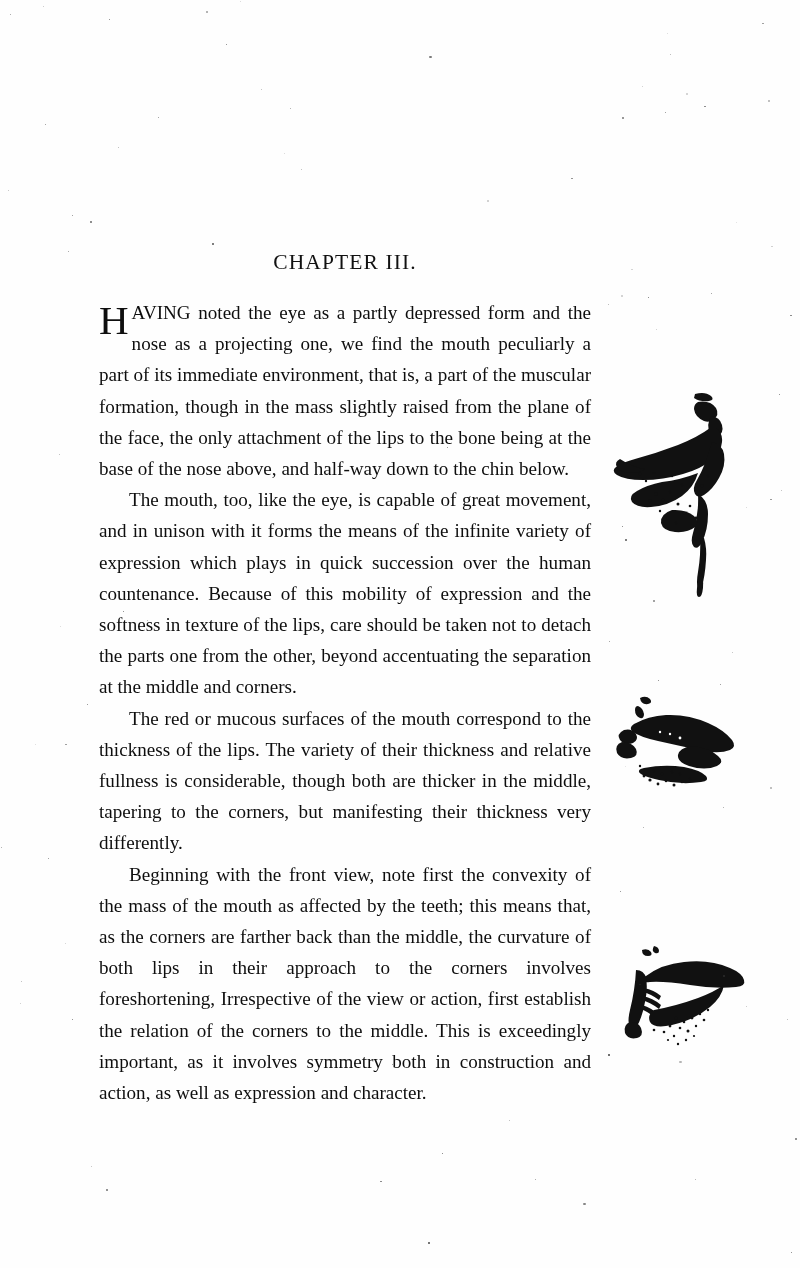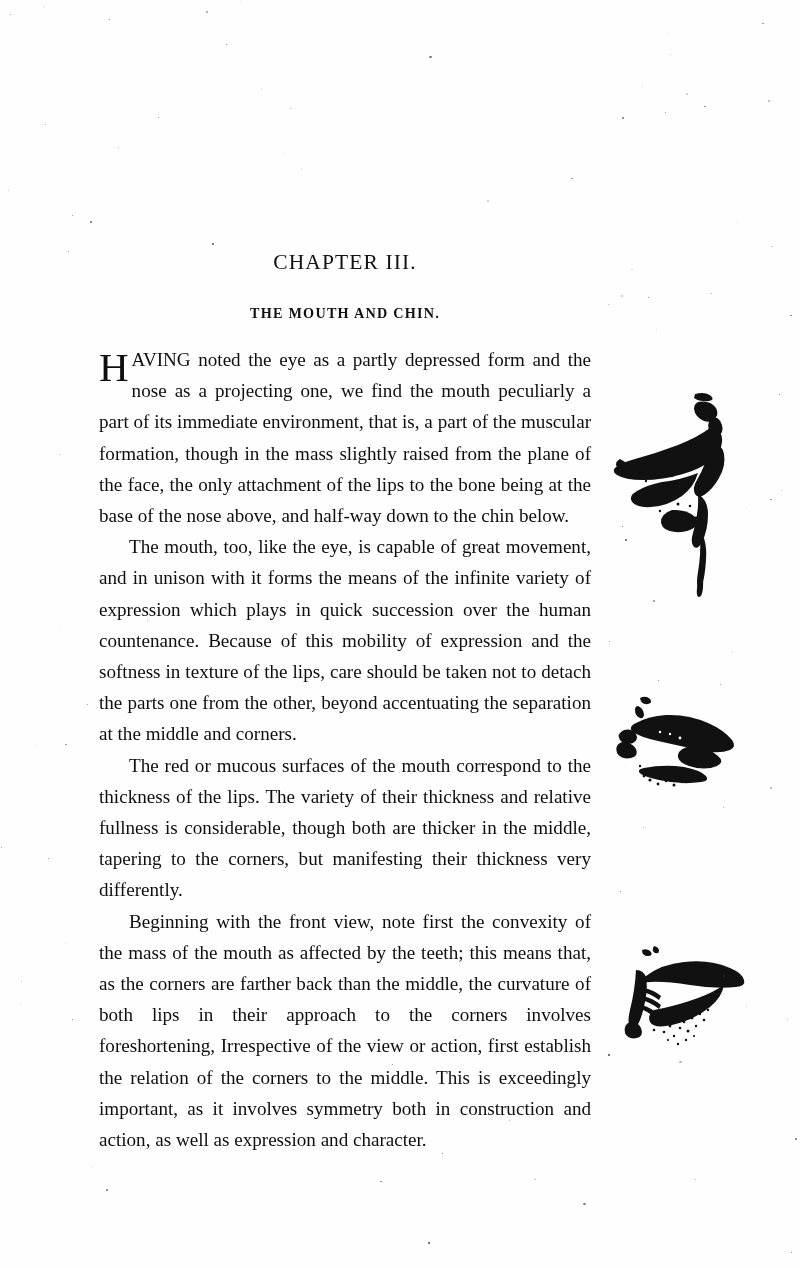--- a/index.html
+++ b/index.html
@@ -198,21 +198,20 @@
       <div class="speck" style="left: 392.1px; top: 1064.3px; width: 1px; height: 1px; opacity: 0.68;"></div>
       <div class="speck" style="left: 71.6px; top: 214.8px; width: 1px; height: 1px; opacity: 0.71;"></div>
       <div class="speck" style="left: 284.2px; top: 153px; width: 1px; height: 1px; opacity: 0.26;"></div>
       <div class="speck" style="left: 290.4px; top: 107.6px; width: 1px; height: 1px; opacity: 0.56;"></div>
     </div>
 
   <div id="textcol">
 
     <h1 class="chapter-title">CHAPTER III.</h1>
 
-    <h2 class="section-title">THE MOUTH AND CHIN.</h2>
 
     <p class="body-text para first" id="para-1">
       <span class="dropcap">H</span><span>AVING noted the eye as a partly depressed form and the nose as a projecting one, we find the mouth peculiarly a part of its immediate environment, that is, a part of the muscular formation, though in the mass slightly raised from the plane of the face, the only attachment of the lips to the bone being at the base of the nose above, and half-way down to the chin below.</span>
     </p>
 
     <p class="body-text para">The mouth, too, like the eye, is capable of great movement, and in unison with it forms the means of the infinite variety of expression which plays in quick succession over the human countenance.  Because of this mobility of expression and the softness in texture of the lips, care should be taken not to detach the parts one from the other, beyond accentuating the separation at the middle and corners.</p>
 
     <p class="body-text para">The red or mucous surfaces of the mouth correspond to the thickness of the lips.  The variety of their thickness and relative fullness is considerable, though both are thicker in the middle, tapering to the corners, but manifesting their thickness very differently.</p>
 
     <p class="body-text para">Beginning with the front view, note first the convexity of the mass of the mouth as affected by the teeth; this means that, as the corners are farther back than the middle, the curvature of both lips in their approach to the corners involves foreshortening,  Irrespective of the view or action, first establish the relation of the corners to the middle.  This is exceedingly important, as it involves symmetry both in construction and action, as well as expression and character.</p>

